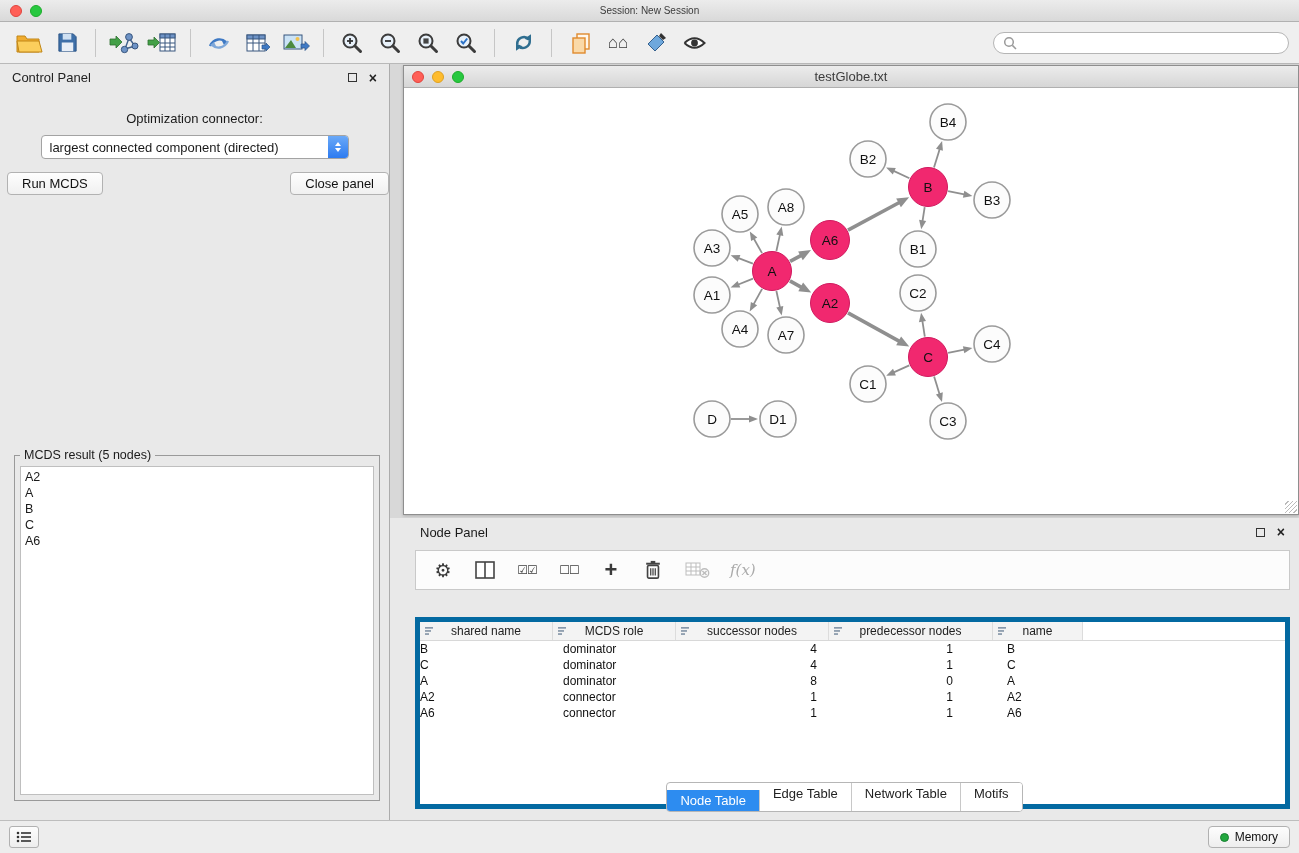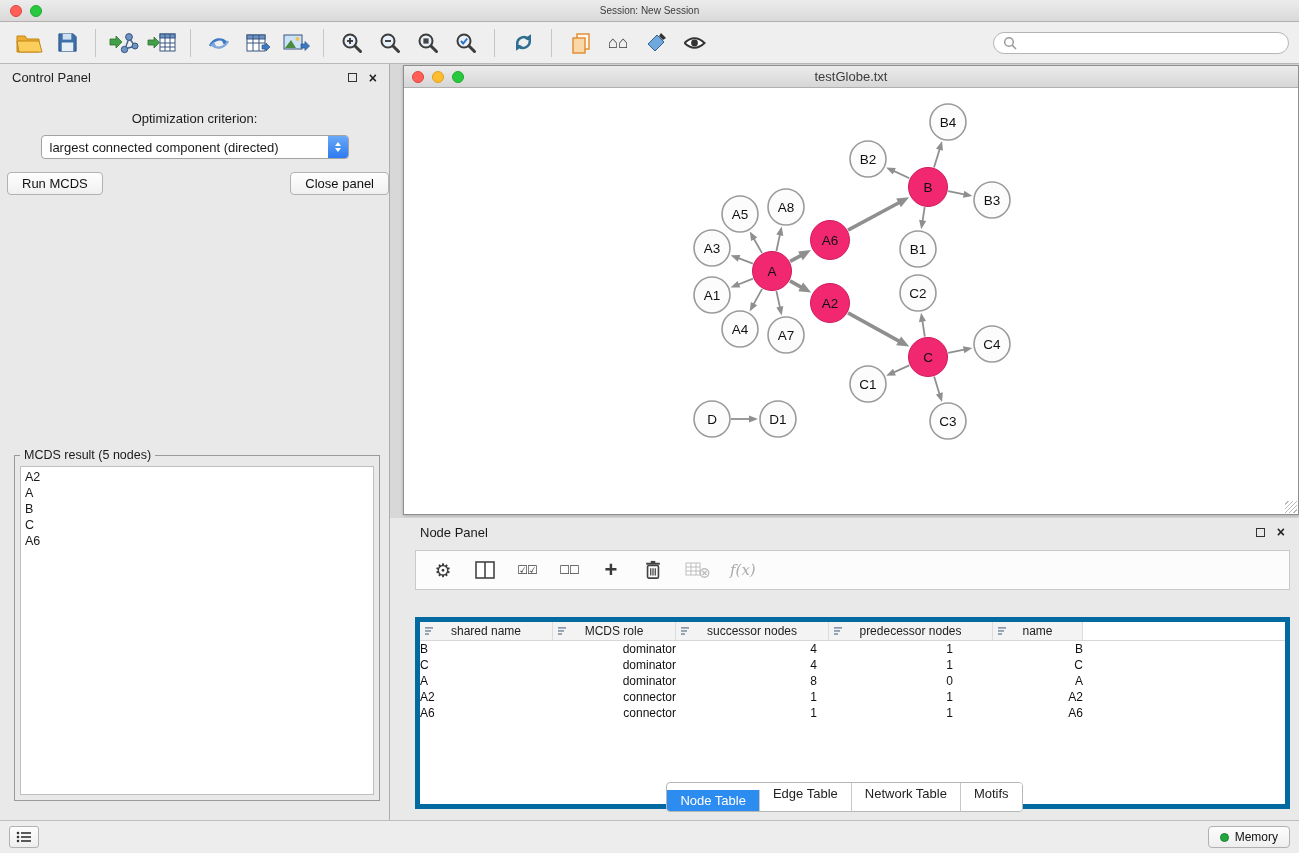--- a/index.html
+++ b/index.html
@@ -83,21 +83,21 @@
 
   .tp-table { position:absolute; left:25px; right:9px; top:78px; height:192px; background:#fff;
     border:5px solid #0369a1; overflow:hidden;margin-top:21px; }
   .thead { display:flex; height:19px; border-bottom:1px solid #d8d8d8; }
   .th { position:relative; background:#f3f3f3; border-right:1px solid #dcdcdc; display:flex;
     align-items:center; justify-content:center; font-size:12px; color:#222; }
   .th .sort-ic { position:absolute; left:5px; top:4px; }
   .th.filler { flex:1; background:#fff; border-right:none; }
   .tr { display:flex; height:16px; align-items:center; }
   .td { font-size:12px; color:#111; overflow:hidden; white-space:nowrap; }
-  .td.align-left  { text-align:right;  padding-left:8px; }
+  .td.align-left  { text-align:left;  padding-left:8px; }
   .td.c1 { padding-left:10px; }
   .td.align-right { text-align:right; padding-right:12px; }
   .td.c3 { padding-right:40px; }
   .td.c4 { padding-left:14px; }
 
   .tp-tabs-wrap { position:absolute; left:0; right:0; bottom:8px; display:flex; justify-content:center; }
   .tp-tabs-wrap .seg-tabs { margin:0; background:#fff; }
   .tp-tabs-wrap .seg-tab { background:#fff; }
   .tp-tabs-wrap .seg-tab.active { background:#2d8cf0; color:#fff;margin-top:7px; }
 
@@ -258,21 +258,21 @@
   </div>
 
   <div class="control-panel">
     <div class="panel-header">
       <span>Control Panel</span>
       <span class="panel-controls">
         <span class="float-icon"></span>
         <span class="close-x">×</span>
       </span>
     </div>
-    <div class="opt-label">Optimization criterion:</div>
+    <div class="opt-label">Optimization connector:</div>
     <div class="dropdown">
       <span class="dd-text">largest connected component (directed)</span>
       <span class="dd-stepper">
         <span class="arr-up"></span>
           <span class="arr-dn"></span>
       </span>
     </div>
     <div class="btn-row">
       <button class="btn">Run MCDS</button>
       <button class="btn">Close panel</button>

